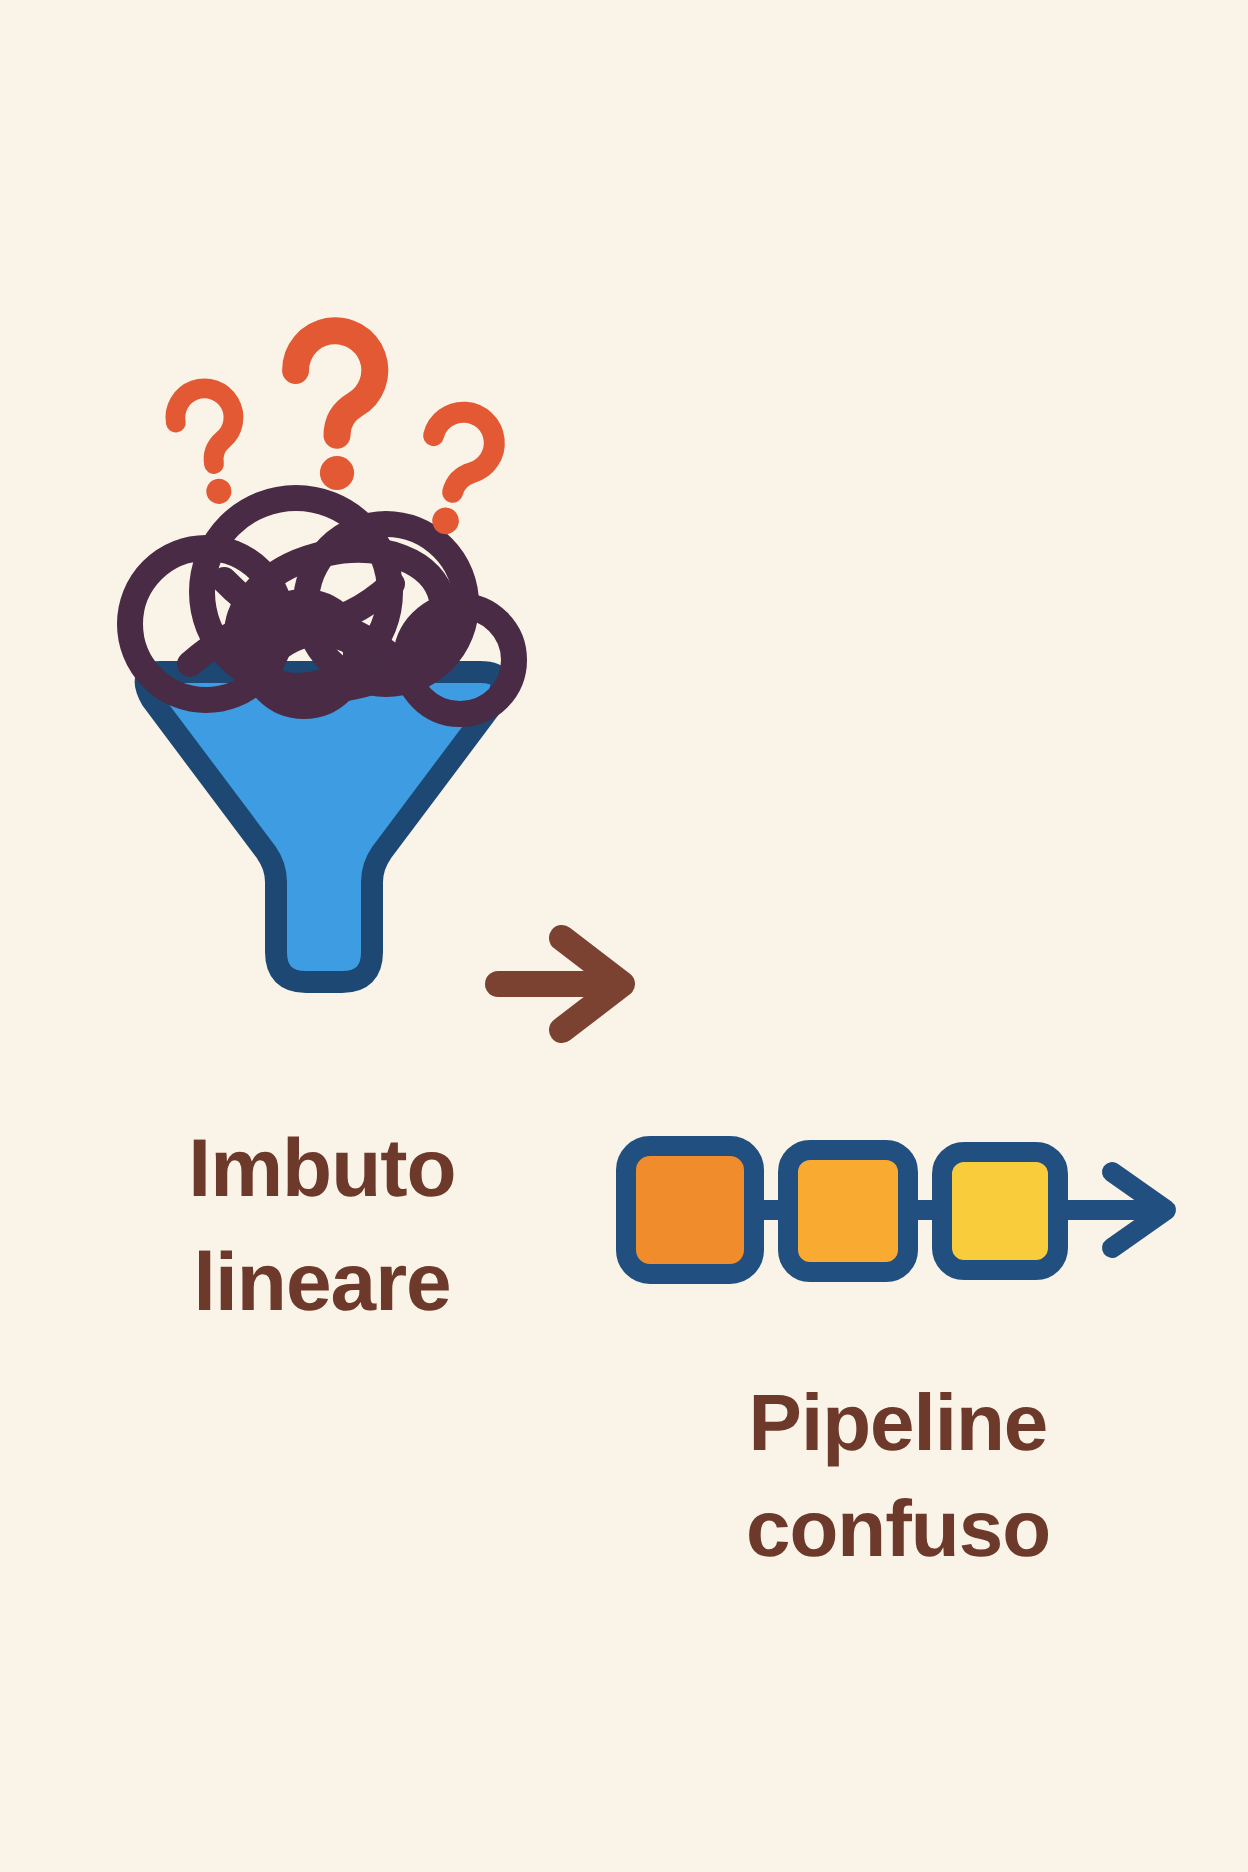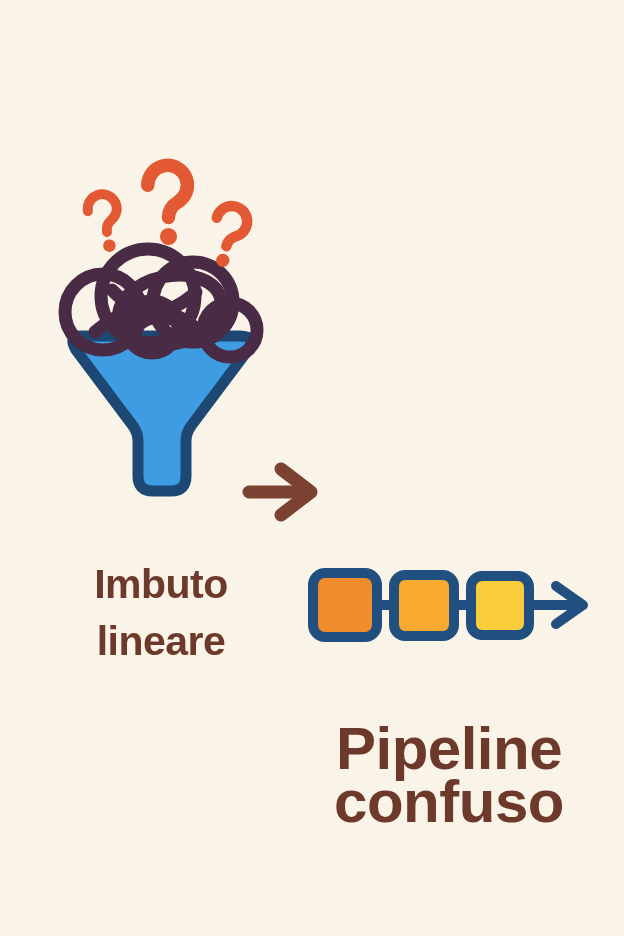--- a/index.html
+++ b/index.html
@@ -35,23 +35,22 @@
     left: 20px;
     top: 556px;
     width: 282px;
     font-size: 41px;
     line-height: 57px;
   }
   .caption-right {
     left: 318px;
     top: 686px;
     width: 262px;
-    font-size: 60px;
+    font-size: 40px;
     line-height: 53px;
-    margin-top: 36px;
   }
 </style>
 </head>
 <body>
 
 <div class="stage">
 
   <svg class="scene-svg" width="624" height="936" viewBox="0 0 624 936">
 
     <g stroke-width="11" stroke-linejoin="round" stroke="#1d4873">

